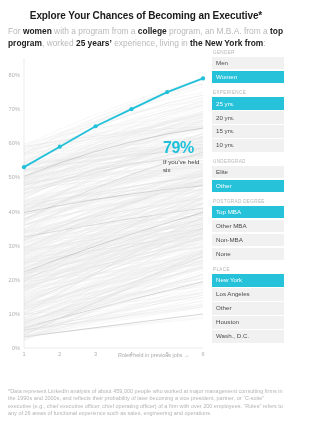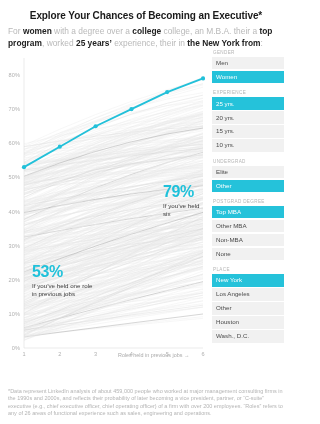--- a/index.html
+++ b/index.html
@@ -64,21 +64,21 @@
   .axis-caption {
     position: absolute;
     font-size: 5.4px;
     color: #aaaaaa;
     left: 118px;
     top: 300px;
     white-space: nowrap;
   }
 
   
-  .anno { position: absolute; margin-top: 44px; }
+  .anno { position: absolute; }
   .anno-big {
     font-size: 16px;
     font-weight: bold;
     color: #1fc1da;
     letter-spacing: -0.4px;
     line-height: 16px;
   }
   .anno-sub {
     font-size: 6.2px;
     color: #3a3a3a;
@@ -129,21 +129,21 @@
     color: #b4b4b4;
   }
 </style>
 </head>
 <body>
 
 <div id="root">
 
   <div class="header">
     <div class="title">Explore Your Chances of Becoming an Executive*</div>
-    <div class="subtitle"><span>For </span><b>women</b><span> with a degree over a </span><b>college</b><span> college, an M.B.A. their a </span><b>top program</b><span>, worked </span><b>25 years’</b><span> experience, their in </span><b>the New York from</b><span>:</span></div>
+    <div class="subtitle"><span>For </span><b>women</b><span> with a program from a </span><b>college</b><span> program, an M.B.A. from a </span><b>top program</b><span>, worked </span><b>25 years’</b><span> experience, living in </span><b>the New York from</b><span>:</span></div>
   </div>
 
   <div class="chart-area">
     <svg class="plot-svg" id="plot" width="205" height="320">
         <g>
           <path d="M24.00 259.05 L59.80 245.62 L95.60 232.49 L131.40 219.66 L167.20 207.12 L203.00 194.88" fill="none" stroke="#eaeaea" stroke-width="0.5" opacity="0.75"></path>
           <path d="M24.00 150.10 L59.80 135.81 L95.60 122.46 L131.40 110.05 L167.20 98.58 L203.00 88.04" fill="none" stroke="#eaeaea" stroke-width="0.5" opacity="0.75"></path>
           <path d="M24.00 273.20 L59.80 266.52 L95.60 259.92 L131.40 253.40 L167.20 246.95 L203.00 240.59" fill="none" stroke="#eaeaea" stroke-width="0.5" opacity="0.75"></path>
           <path d="M24.00 237.69 L59.80 230.00 L95.60 222.56 L131.40 215.37 L167.20 208.43 L203.00 201.74" fill="none" stroke="#eaeaea" stroke-width="0.5" opacity="0.75"></path>
           <path d="M24.00 101.73 L59.80 82.40 L95.60 65.73 L131.40 51.74 L167.20 40.42 L203.00 31.77" fill="none" stroke="#eaeaea" stroke-width="0.5" opacity="0.75"></path>
@@ -589,27 +589,20 @@
         <div class="xlabel" style="left: 17px; top: 299px;">1</div>
         <div class="xlabel" style="left: 52.8px; top: 299px;">2</div>
         <div class="xlabel" style="left: 88.6px; top: 299px;">3</div>
         <div class="xlabel" style="left: 124.4px; top: 299px;">4</div>
         <div class="xlabel" style="left: 160.2px; top: 299px;">5</div>
         <div class="xlabel" style="left: 196px; top: 299px;">6</div>
       </div>
 
     <div class="axis-caption">Roles held in previous jobs →</div>
 
-    <div class="anno anno-left">
-      <div class="anno-big">53%</div>
-      <div class="anno-sub">
-        <span>If you’ve held one role</span><br>
-        <span>in previous jobs</span>
-      </div>
-    </div>
 
     <div class="anno anno-right">
       <div class="anno-big">79%</div>
       <div class="anno-sub">If you’ve held six</div>
     </div>
   </div>
 
   <div class="controls" id="controls">
       <div class="group">
         <div class="group-title">GENDER</div>

